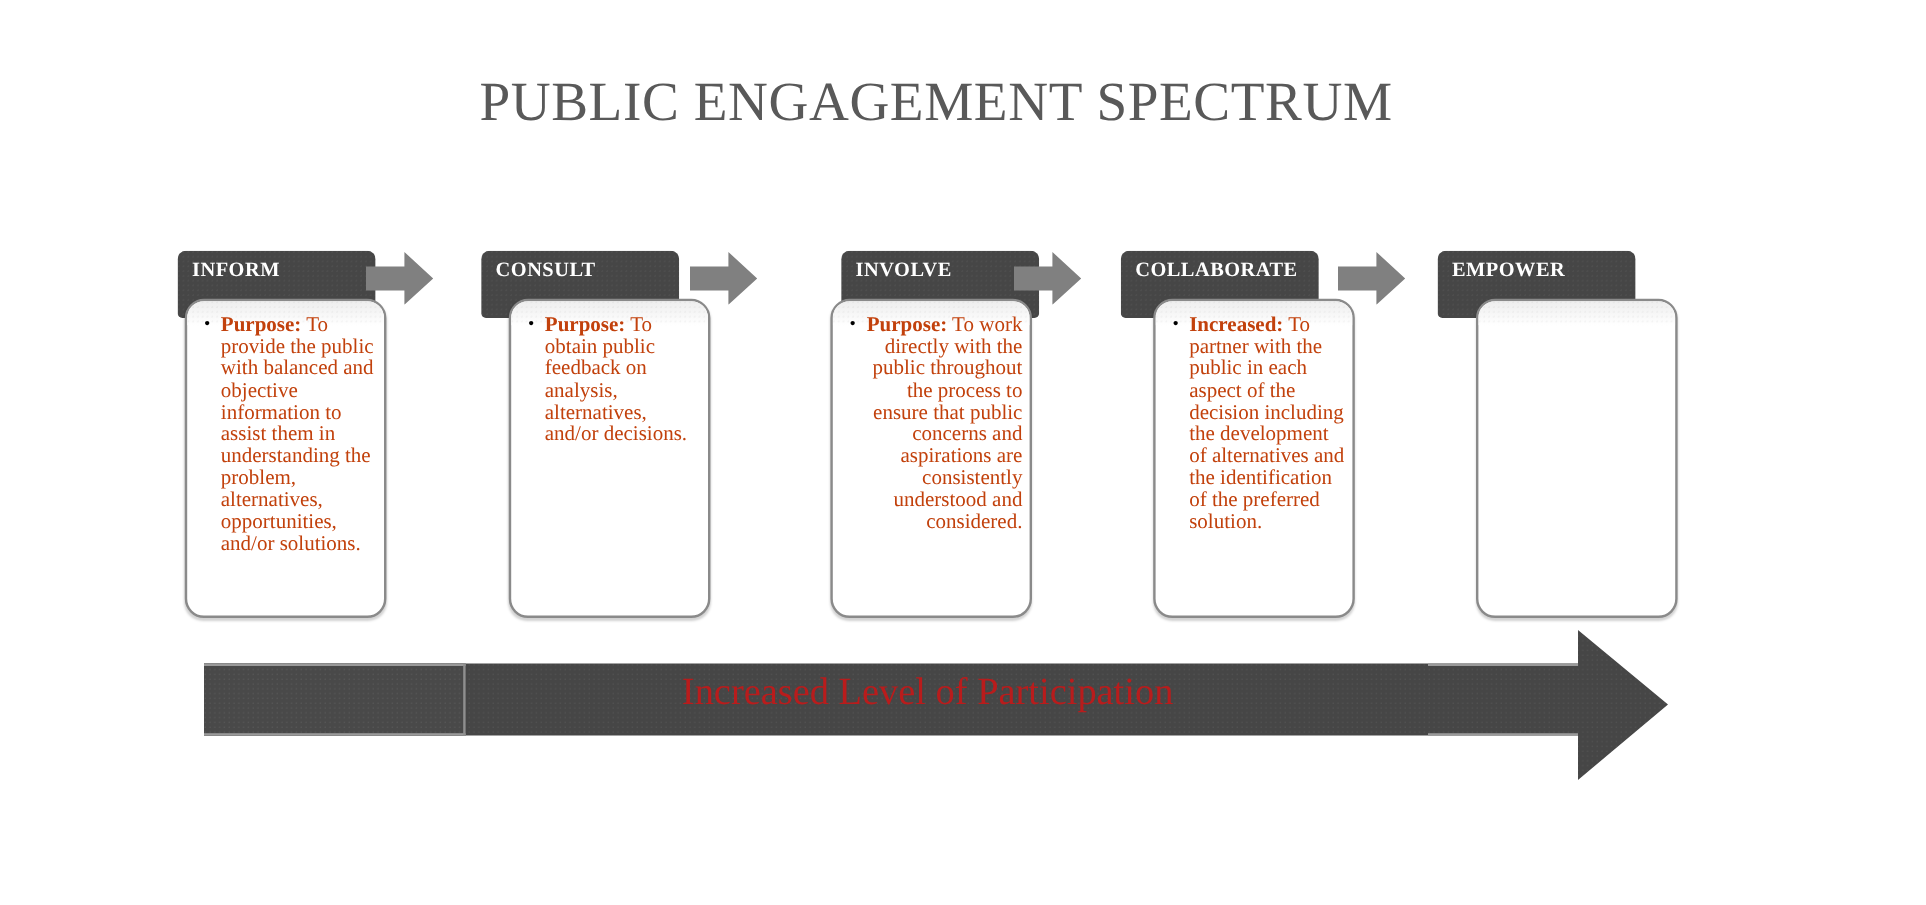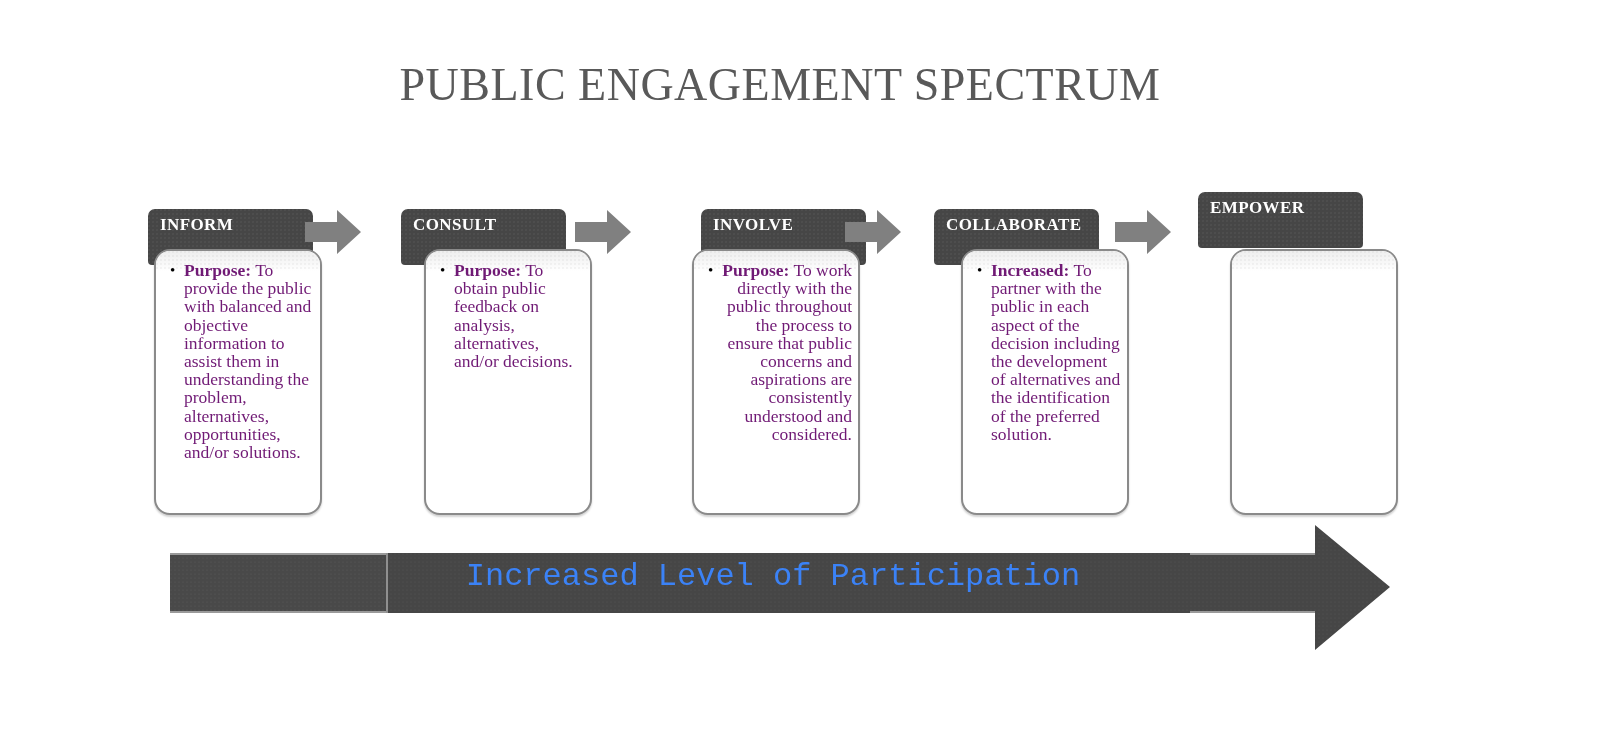--- a/index.html
+++ b/index.html
@@ -87,21 +87,21 @@
   }
   .stage-text {
     position: absolute;
     left: 14px;
     top: 10px;
     right: 6px;
     padding-left: 14px;
     font-family: "Liberation Serif", "DejaVu Serif", serif;
     font-size: 17.5px;
     line-height: 18.2px;
-    color: #701a75;
+    color: #c2410c;
   }
   .stage-text:before {
     content: "\2022";
     position: absolute;
     left: 0;
     top: 0;
     font-size: 15px;
     line-height: 18.2px;
     color: #000;
   }
@@ -125,22 +125,22 @@
     width: 1220px;
     height: 130px;
   }
   .bottom-arrow svg { display: block; }
   .bottom-arrow-label {
     position: absolute;
     left: 178px;
     top: 558px;
     width: 1190px;
     text-align: center;
-    color: #3b82f6;
-    font-family: Liberation Mono, monospace;
+    color: #b91c1c;
+    font-family: Liberation Serif, serif;
     font-size: 32px;
     white-space: nowrap;
     pointer-events: none;
   }
 </style>
 </head>
 <body>
 
 <div id="canvas">
 
@@ -212,21 +212,21 @@
     </div>
   </div>
 
   <div class="connector" style="left:1115px; top:210px;">
     <svg width="56" height="44" viewBox="0 0 56 44">
       <polygon points="0,12 32,12 32,0 56,22 32,44 32,32 0,32" fill="#808080"></polygon>
     </svg>
   </div>
 
   <div class="stage">
-    <div class="stage-header" style="left:1198px; top:192px; width:165px;">
+    <div class="stage-header" style="left:1198px; top:209px; width:165px;">
       <span class="stage-header-label">EMPOWER</span>
     </div>
     <div class="stage-body" style="left:1230px; top:249px; width:168px; height:266px;">
       <div class="stage-body-sheen"></div>
     </div>
   </div>
 
   <div class="bottom-arrow">
     <svg width="1220" height="130" viewBox="0 0 1220 130">
       <defs>

